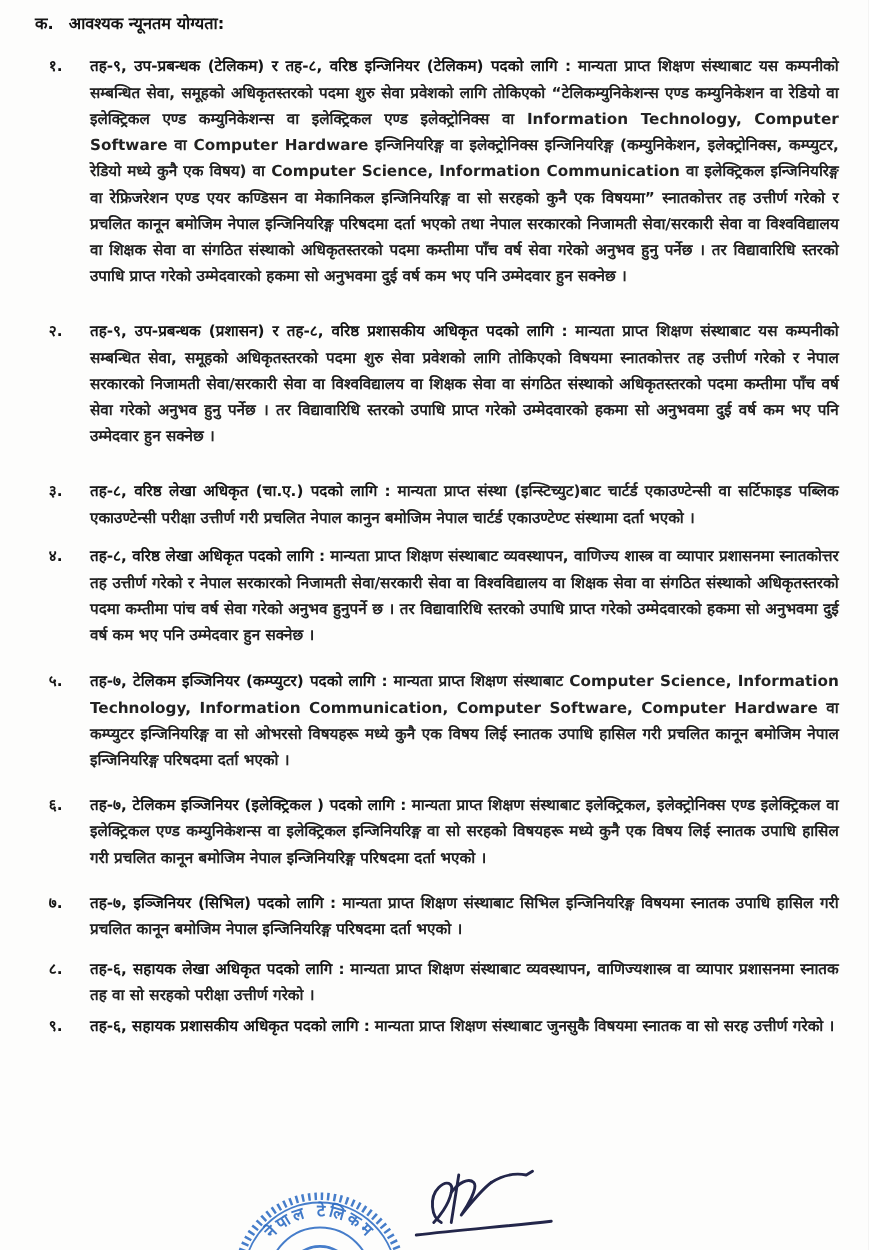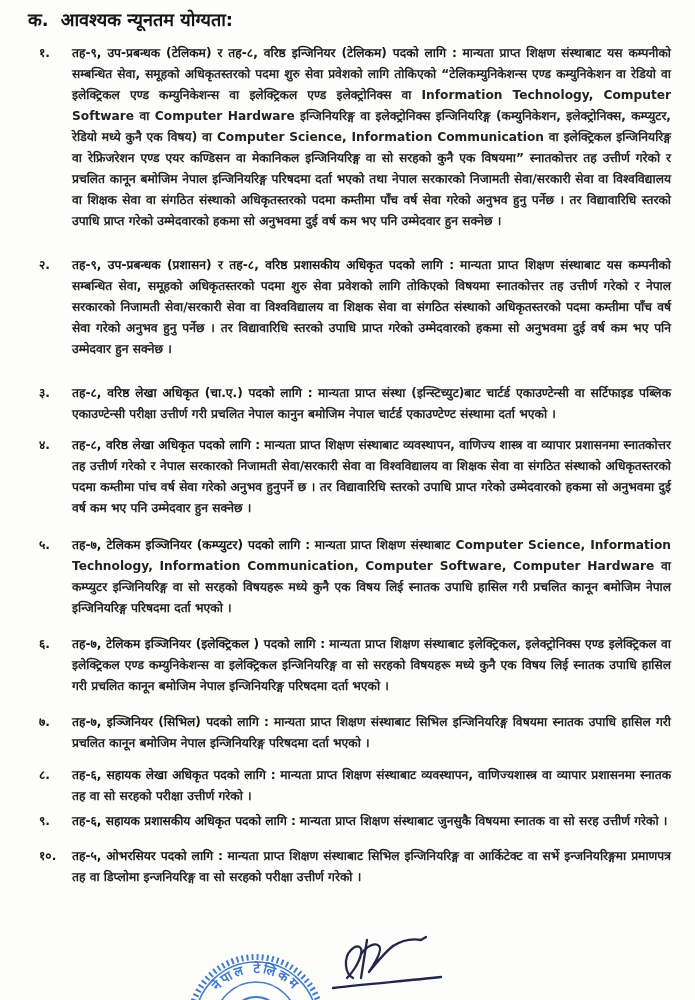--- a/index.html
+++ b/index.html
@@ -6,21 +6,21 @@
   .page{
     position:relative;
     width:695px;height:1000px;
     background:#fdfdfc;
     overflow:hidden;
     font-family:"DejaVu Sans","Liberation Sans",sans-serif;
     color:#1b1b1b;
     box-sizing:border-box;
   }
   .inner{padding:9px 24px 0 28px;}
-  .heading{font-weight:bold;font-size:18px;line-height:22px;color:#141414;}
+  .heading{font-weight:bold;font-size:13px;line-height:22px;color:#141414;}
   .heading .hprefix{display:inline-block;margin-right:12px;}
   .items{margin:0;padding:0;list-style:none;}
   .item{
     position:relative;
     padding-left:44px;
     text-align:justify;
     font-size:12.2px;
     line-height:21px;
     color:#222;
   }
@@ -70,46 +70,41 @@
         <span class="body">मान्यता प्राप्त संस्था (इन्स्टिच्युट)बाट चार्टर्ड एकाउण्टेन्सी वा सर्टिफाइड पब्लिक एकाउण्टेन्सी परीक्षा उत्तीर्ण गरी प्रचलित नेपाल कानुन बमोजिम नेपाल चार्टर्ड एकाउण्टेण्ट संस्थामा दर्ता भएको ।</span>
       </li>
       <li class="item it4">
         <span class="num">४.</span>
         <span class="title">तह-८, वरिष्ठ लेखा अधिकृत पदको लागि :</span>
         <span class="body">मान्यता प्राप्त शिक्षण संस्थाबाट व्यवस्थापन, वाणिज्य शास्त्र वा व्यापार प्रशासनमा स्नातकोत्तर तह उत्तीर्ण गरेको र नेपाल सरकारको निजामती सेवा/सरकारी सेवा वा विश्वविद्यालय वा शिक्षक सेवा वा संगठित संस्थाको अधिकृतस्तरको पदमा कम्तीमा पांच वर्ष सेवा गरेको अनुभव हुनुपर्ने छ । तर विद्यावारिधि स्तरको उपाधि प्राप्त गरेको उम्मेदवारको हकमा सो अनुभवमा दुई वर्ष कम भए पनि उम्मेदवार हुन सक्नेछ ।</span>
       </li>
       <li class="item it5">
         <span class="num">५.</span>
         <span class="title">तह-७, टेलिकम इञ्जिनियर (कम्प्युटर) पदको लागि :</span>
-        <span class="body">मान्यता प्राप्त शिक्षण संस्थाबाट Computer Science, Information Technology, Information Communication, Computer Software, Computer Hardware वा कम्प्युटर इन्जिनियरिङ्ग वा सो सरहको विषयहरू मध्ये कुनै एक विषय लिई स्नातक उपाधि हासिल गरी प्रचलित कानून बमोजिम नेपाल इन्जिनियरिङ्ग परिषदमा दर्ता भएको ।</span>
+        <span class="body">मान्यता प्राप्त शिक्षण संस्थाबाट Computer Science, Information Technology, Information Communication, Computer Software, Computer Hardware वा कम्प्युटर इन्जिनियरिङ्ग वा सो ओभरसो विषयहरू मध्ये कुनै एक विषय लिई स्नातक उपाधि हासिल गरी प्रचलित कानून बमोजिम नेपाल इन्जिनियरिङ्ग परिषदमा दर्ता भएको ।</span>
       </li>
       <li class="item it6">
         <span class="num">६.</span>
         <span class="title">तह-७, टेलिकम इञ्जिनियर (इलेक्ट्रिकल ) पदको लागि :</span>
         <span class="body">मान्यता प्राप्त शिक्षण संस्थाबाट इलेक्ट्रिकल, इलेक्ट्रोनिक्स एण्ड इलेक्ट्रिकल वा इलेक्ट्रिकल एण्ड कम्युनिकेशन्स वा इलेक्ट्रिकल इन्जिनियरिङ्ग वा सो सरहको विषयहरू मध्ये कुनै एक विषय लिई स्नातक उपाधि हासिल गरी प्रचलित कानून बमोजिम नेपाल इन्जिनियरिङ्ग परिषदमा दर्ता भएको ।</span>
       </li>
       <li class="item it7">
         <span class="num">७.</span>
         <span class="title">तह-७, इञ्जिनियर (सिभिल) पदको लागि :</span>
         <span class="body">मान्यता प्राप्त शिक्षण संस्थाबाट सिभिल इन्जिनियरिङ्ग विषयमा स्नातक उपाधि हासिल गरी प्रचलित कानून बमोजिम नेपाल इन्जिनियरिङ्ग परिषदमा दर्ता भएको ।</span>
       </li>
       <li class="item it8">
         <span class="num">८.</span>
         <span class="title">तह-६, सहायक लेखा अधिकृत पदको लागि :</span>
         <span class="body">मान्यता प्राप्त शिक्षण संस्थाबाट व्यवस्थापन, वाणिज्यशास्त्र वा व्यापार प्रशासनमा स्नातक तह वा सो सरहको परीक्षा उत्तीर्ण गरेको ।</span>
       </li>
       <li class="item it9">
         <span class="num">९.</span>
         <span class="title">तह-६, सहायक प्रशासकीय अधिकृत पदको लागि :</span>
         <span class="body">मान्यता प्राप्त शिक्षण संस्थाबाट जुनसुकै विषयमा स्नातक वा सो सरह उत्तीर्ण गरेको ।</span>
-      </li>
-      <li class="item it10">
-        <span class="num">१०.</span>
-        <span class="title">तह-५, ओभरसियर पदको लागि :</span>
-        <span class="body">मान्यता प्राप्त शिक्षण संस्थाबाट सिभिल इन्जिनियरिङ्ग वा आर्किटेक्ट वा सर्भे इन्जनियरिङ्गमा प्रमाणपत्र तह वा डिप्लोमा इन्जनियरिङ्ग वा सो सरहको परीक्षा उत्तीर्ण गरेको ।</span>
       </li>
     </ol>
   </div>
 
   <svg class="stamp" width="150" height="150" viewBox="0 0 150 150" aria-hidden="true">
     <g fill="none" opacity="0.88" stroke="#2d6cc3">
       <circle cx="75" cy="79" r="66" stroke-width="6" stroke-dasharray="2 3.1"></circle>
       <circle cx="75" cy="79" r="61" stroke-width="1.6"></circle>
       <circle cx="75" cy="79" r="41" stroke-width="1.6"></circle>
       <circle cx="75" cy="79" r="26" stroke-width="2.2"></circle>

